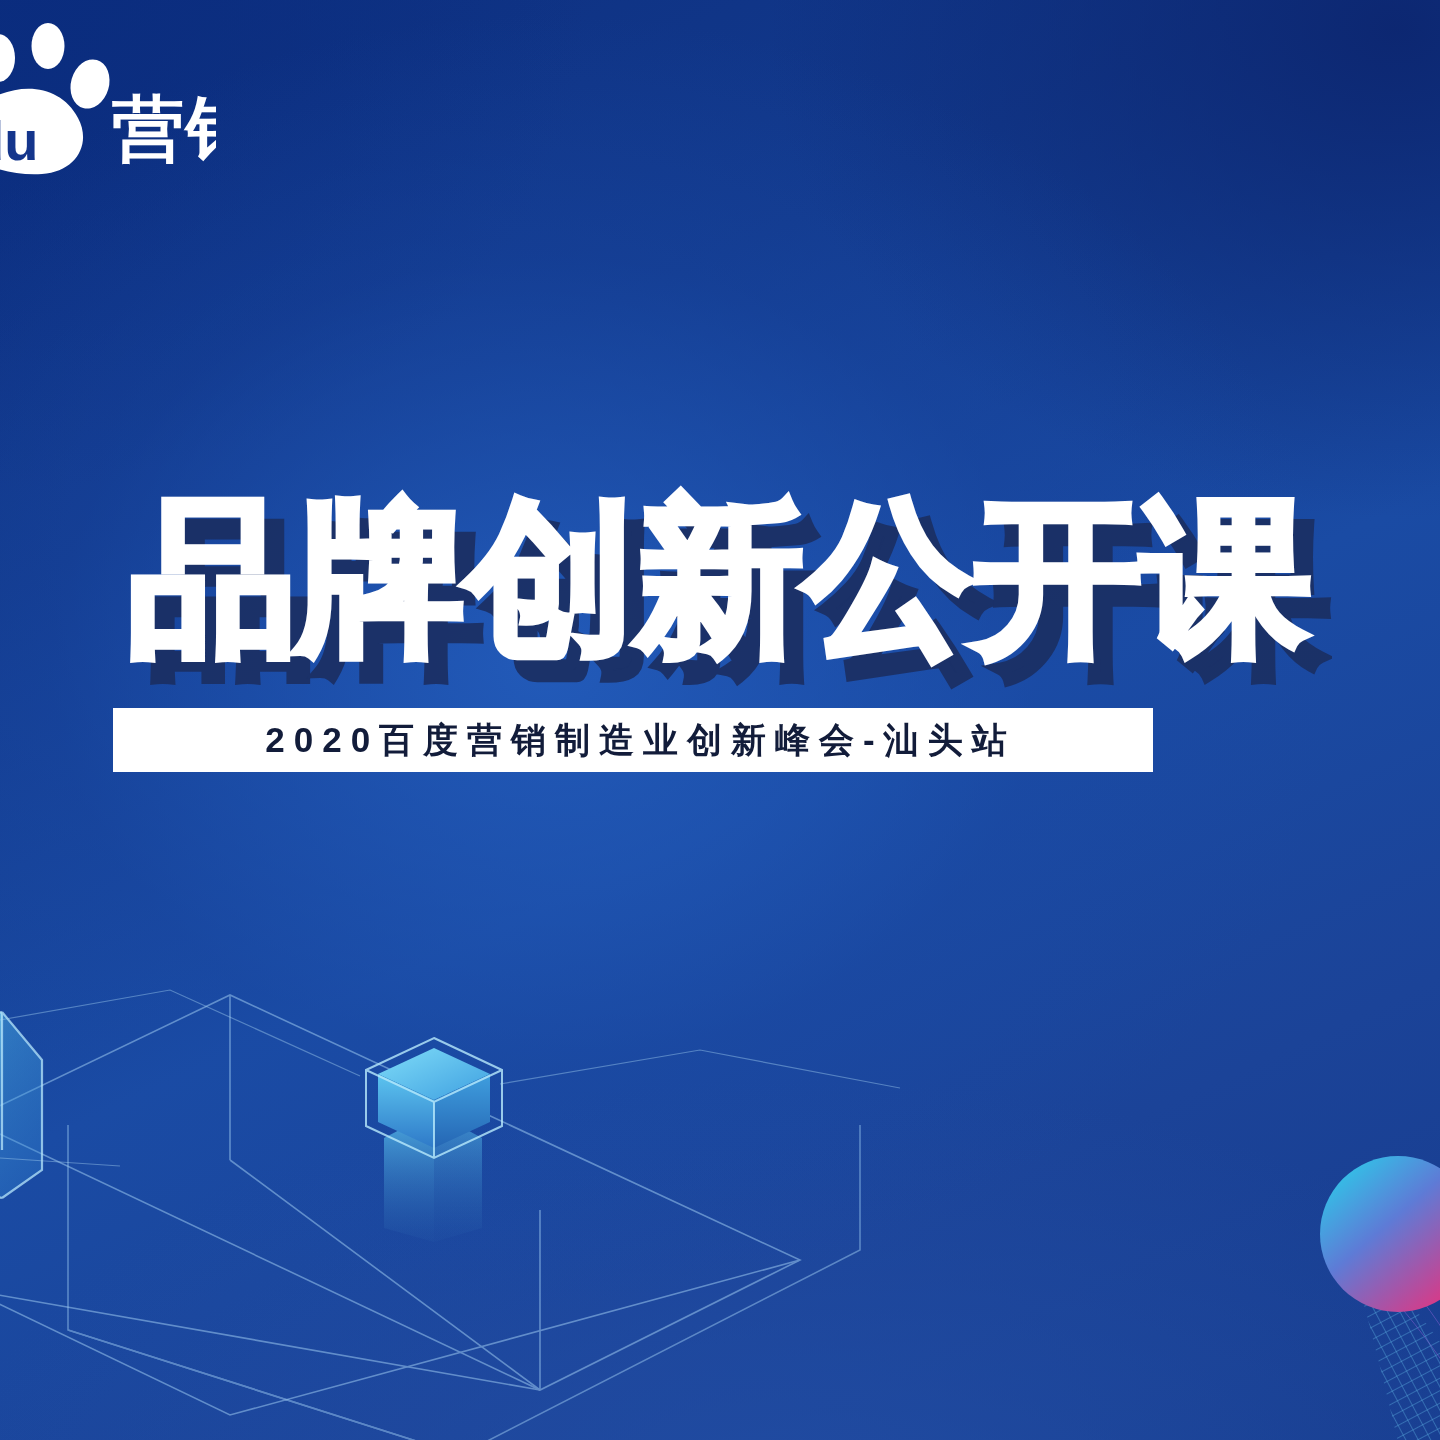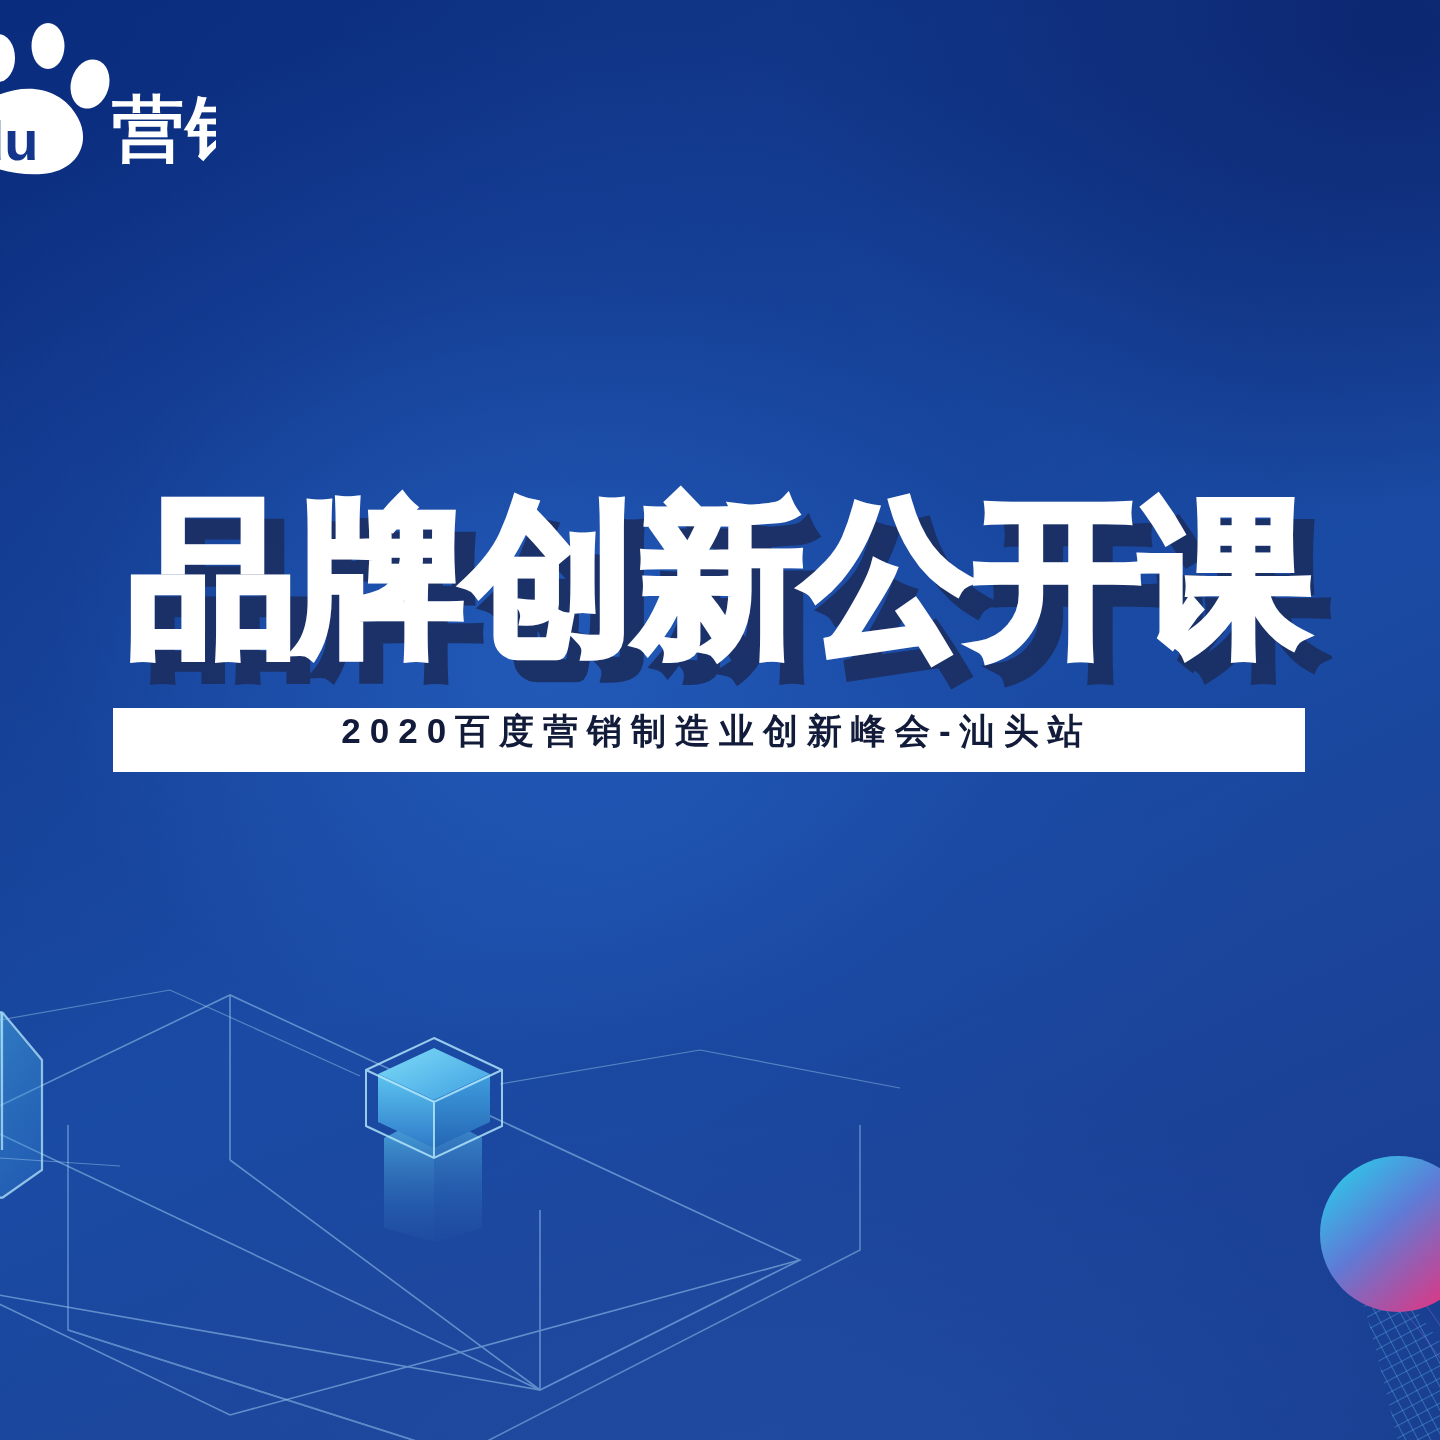--- a/index.html
+++ b/index.html
@@ -47,23 +47,23 @@
     color:#1b2f63;
     transform:translate(20px,22px);
     opacity:.92;
     filter:blur(.4px);
   }
   #title-main{color:#ffffff;}
 
   
   #subtitle-bar{
     position:absolute;left:113px;top:708px;
-    width:1192px;height:64px;
+    width:1040px;height:64px;
     background:#ffffff;
-    display:flex;align-items:flex-start;justify-content:center;padding-left:6px;
+    display:flex;align-items:center;justify-content:center;padding-left:6px;
   }
   #subtitle-text{
     color:#121c3a;
     font-size:35px;
     font-weight:700;
     letter-spacing:9px;
     text-indent:9px;
     white-space:nowrap;
     font-family:"Liberation Sans","DejaVu Sans",sans-serif;
   }

